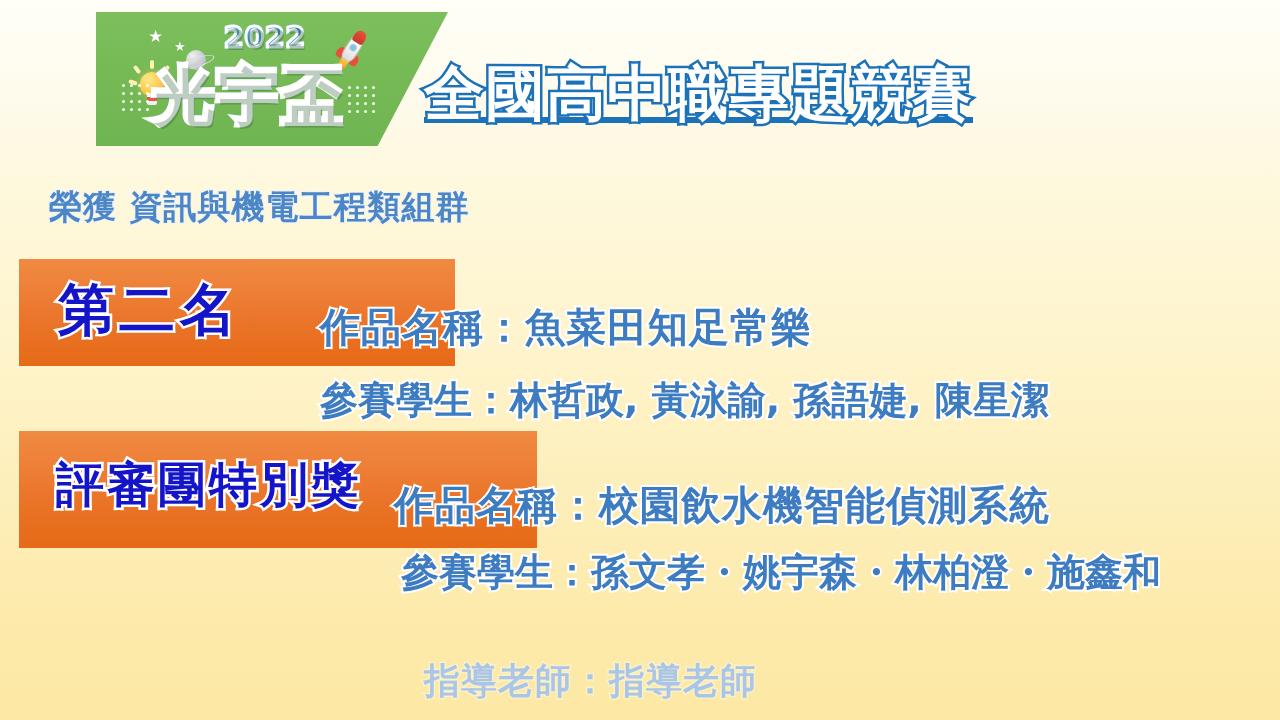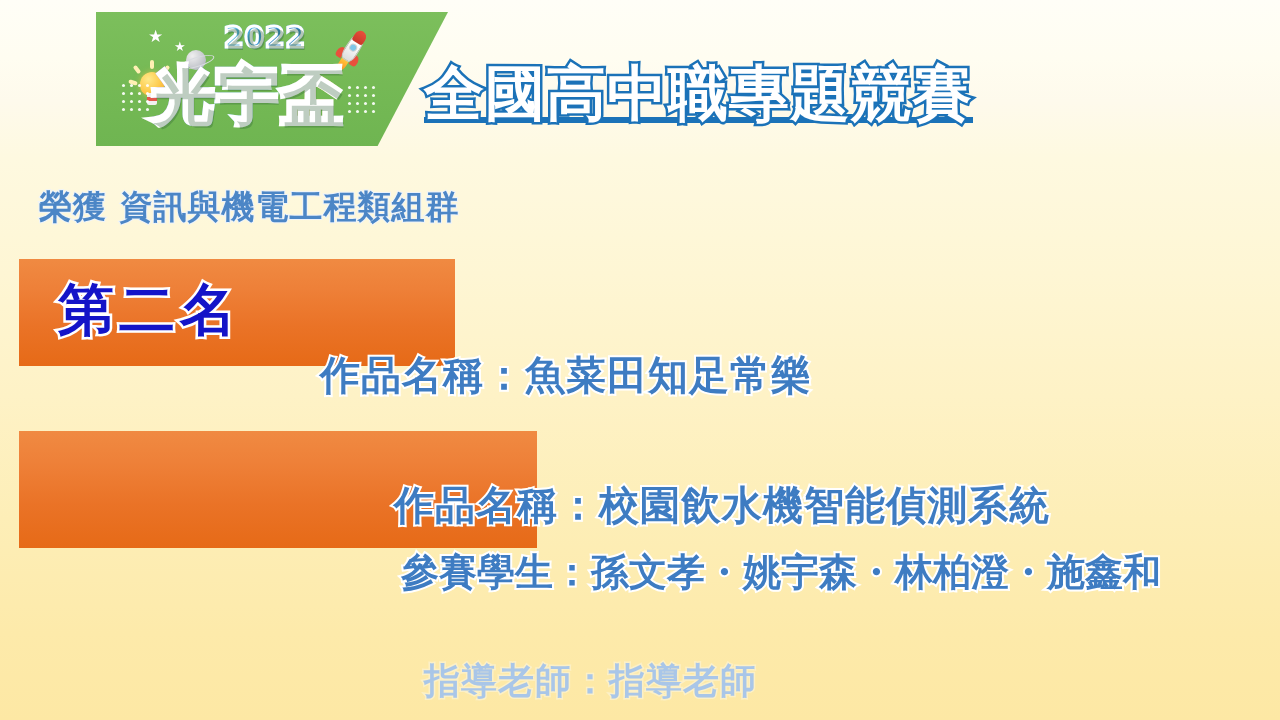--- a/index.html
+++ b/index.html
@@ -228,21 +228,21 @@
     color: #FFFFFF;
     -webkit-text-stroke: 5px #1B72B8;
     paint-order: stroke fill;
     white-space: nowrap;
     text-decoration: underline;
   }
 
   
   .sub-heading {
     position: absolute;
-    left: 39px;
+    left: 49px;
     top: 185px;
     font-size: 33px;
     font-weight: 700;
     letter-spacing: 1px;
     color: #4C86C6;
     -webkit-text-stroke: 2px #EDF3FA;
     paint-order: stroke fill;
     white-space: nowrap;
   }
 
@@ -269,21 +269,21 @@
   
   .entry-line {
     position: absolute;
     font-weight: 700;
     color: #3E7CC2;
     -webkit-text-stroke: 4px #FFFFFF;
     paint-order: stroke fill;
     white-space: nowrap;
     line-height: 1;
   }
-  .e1-title   { left: 320px; top: 307px; font-size: 40px; letter-spacing: 1px; margin-top: 48px; }
+  .e1-title   { left: 320px; top: 307px; font-size: 40px; letter-spacing: 1px; }
   .e1-students{ left: 320px; top: 381px; font-size: 38px; letter-spacing: 0px; }
   .e2-title   { left: 394px; top: 485px; font-size: 40px; letter-spacing: 1px; text-align: center; }
   .e2-students{ left: 394px; top: 553px; font-size: 38px; letter-spacing: 0px; margin-left: 7px; }
 
   
   .advisor {
     position: absolute;
     left: 424px;
     top: 663px;
     font-size: 36px;
@@ -368,20 +368,22 @@
     </div>
   </div>
 
   <div class="main-title">全國高中職專題競賽</div>
 
   <div class="sub-heading">榮獲 資訊與機電工程類組群</div>
 
   <div class="badge b1"></div>
   <div class="badge-label l1">第二名</div>
   <div class="entry-line e1-title">作品名稱：魚菜田知足常樂</div>
+  <div class="entry-line e1-students">參賽學生：林哲政, 黃泳諭, 孫語婕, 陳星潔</div>
 
   <div class="badge b2"></div>
+  <div class="badge-label l2">評審團特別獎</div>
   <div class="entry-line e2-title">作品名稱：校園飲水機智能偵測系統</div>
   <div class="entry-line e2-students">參賽學生：孫文孝・姚宇森・林柏澄・施鑫和</div>
 
   <div class="advisor">指導老師：指導老師</div>
 
 </div>
 
 </body></html>

